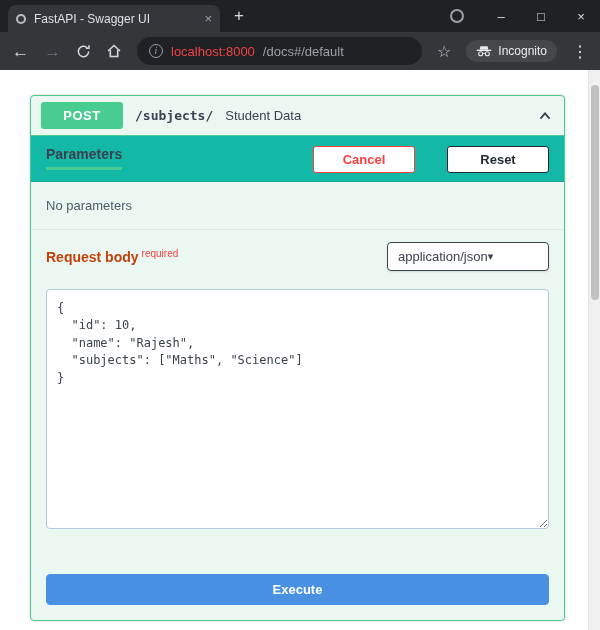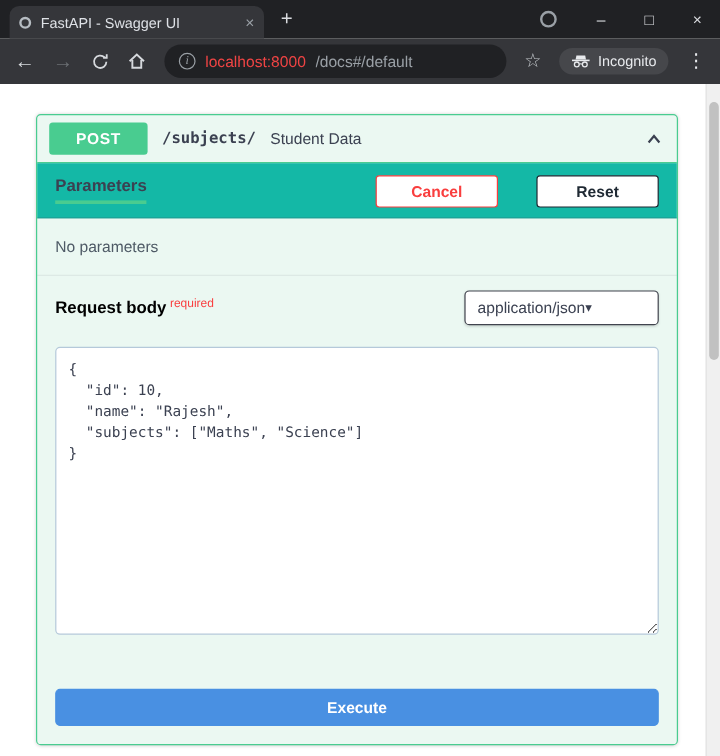--- a/index.html
+++ b/index.html
@@ -65,21 +65,21 @@
   .btn { width:102px; padding:5px 0; text-align:center; font-size:13px; font-weight:700;
     border-radius:3px; background:#fff; cursor:pointer; font-family:inherit; }
   .btn-cancel { border:1px solid #f93e3e; color:#f93e3e; }
   .btn-reset { border:1.5px solid #1f2933; color:#1f2933; }
 
   .no-params { padding:16px 15px; font-size:13px; color:#4e5a66;
     border-bottom:1px solid rgba(59,65,81,.08); }
 
   .req-row { display:flex; align-items:center; justify-content:space-between;
     padding:12px 15px 10px; }
-  .req-title { font-size:14px; font-weight:700; color:#000000; }
+  .req-title { font-size:14px; font-weight:700; color:#c2410c; }
   .req-required { font-size:10px; color:#f93e3e; vertical-align:top; margin-left:3px; }
   .ct-select { width:162px; height:29px; background:#fff; border:1px solid #41444e;
     border-radius:4px; display:flex; align-items:center; 
     padding:0 10px; font-size:13px; color:#3b4151; cursor:pointer;
     box-shadow:0 1px 2px rgba(0,0,0,.12); }
   .ct-chevron { font-size:11px; color:#3b4151; }
 
   .body-wrap { padding:8px 15px 15px; }
   .body-text { width:100%; height:240px; display:block; background:#fff;
     border:1px solid #b5c9da; border-radius:4px; padding:10px;

